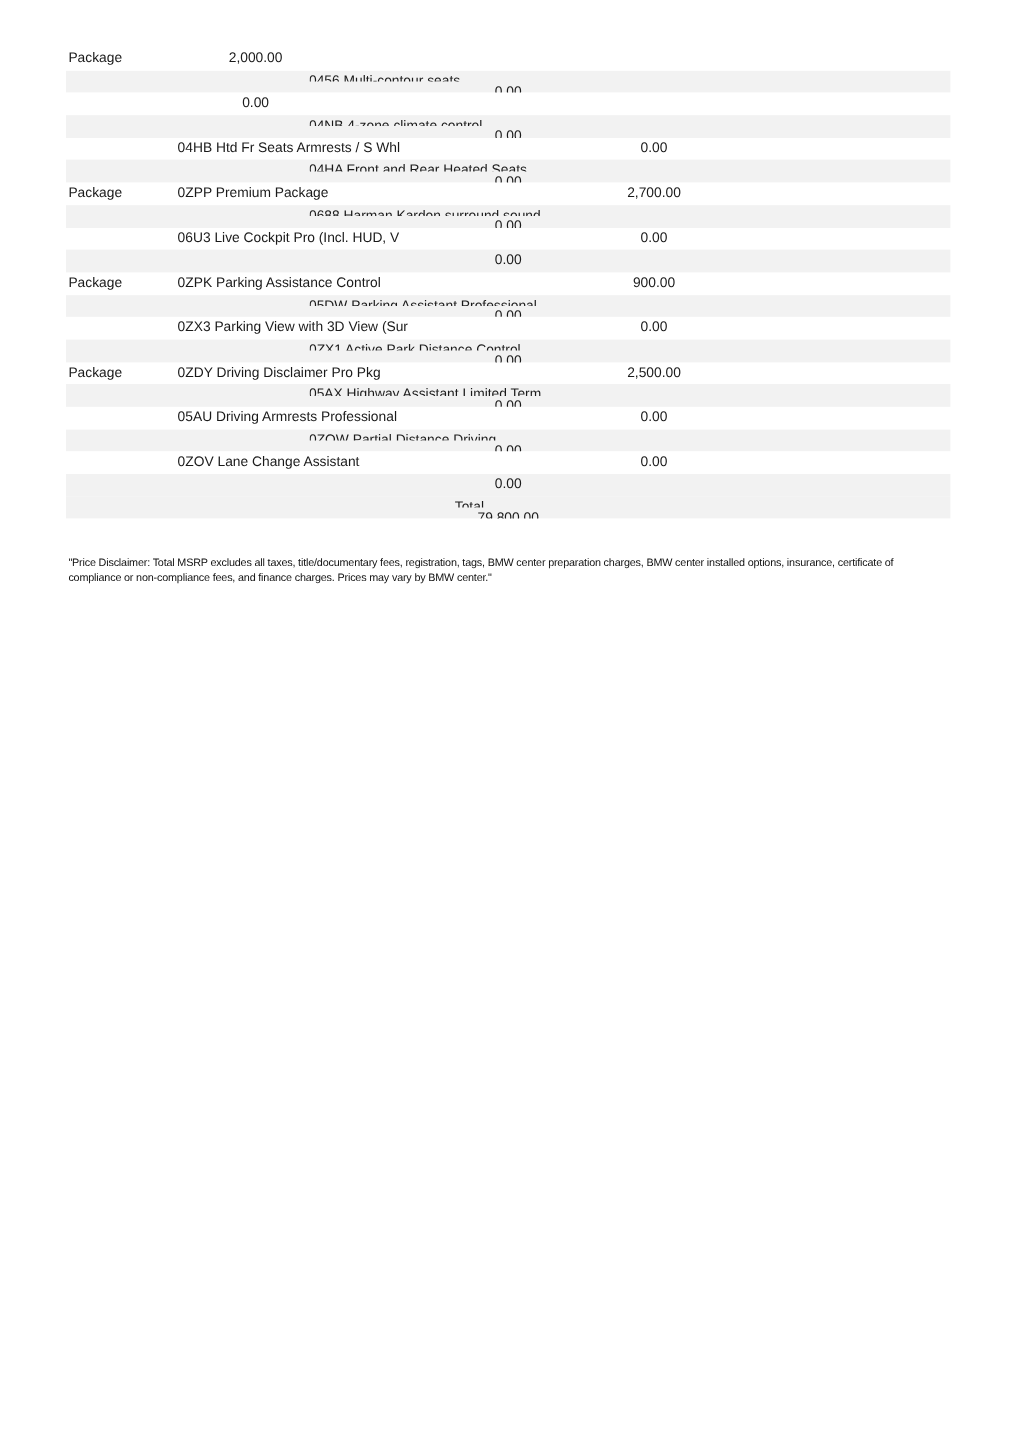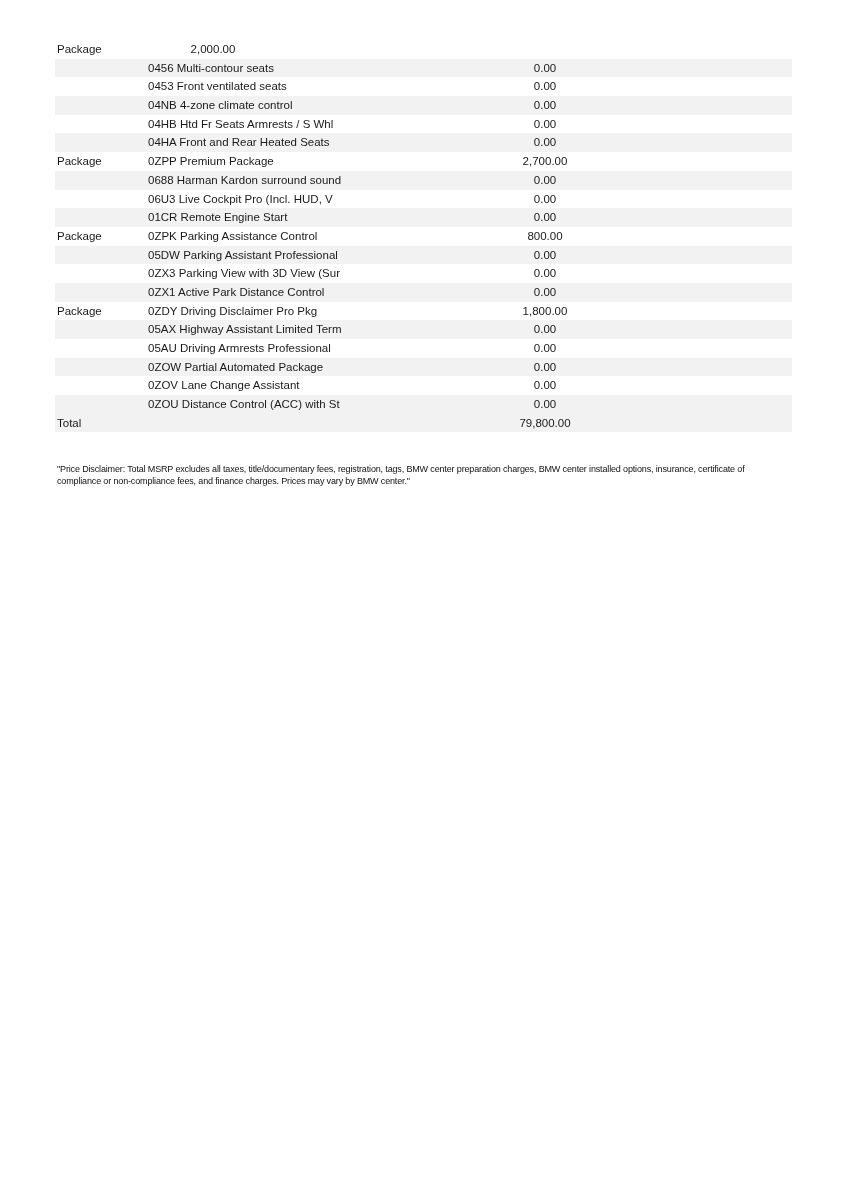--- a/index.html
+++ b/index.html
@@ -27,21 +27,21 @@
     width:737px;
   }
   .row{
     display:flex;
     align-items:center;
     height:18.7px;
     font-size:11.5px;
     line-height:18.7px;
     white-space:nowrap;
   }
-  .row.striped{background:var(--stripe);}
+  .row.striped{background:var(--stripe);flex-direction:column;}
   .col{overflow:hidden;}
   .col.cat{width:93px;padding-left:2px;box-sizing:border-box;}
   .col.desc{width:332px;}
   .col.price{width:130px;text-align:center;}
   .col.spacer{flex:1;}
   .disclaimer{
     position:absolute;
     left:57px;top:463px;
     width:724px;
     font-size:9px;
@@ -61,21 +61,20 @@
         <div class="col spacer"></div>
       </div>
       <div class="row striped">
         <div class="col cat"></div>
         <div class="col desc">0456 Multi-contour seats</div>
         <div class="col price">0.00</div>
         <div class="col spacer"></div>
       </div>
       <div class="row">
         <div class="col cat"></div>
-        <div class="col desc">0453 Front ventilated seats</div>
         <div class="col price">0.00</div>
         <div class="col spacer"></div>
       </div>
       <div class="row striped">
         <div class="col cat"></div>
         <div class="col desc">04NB 4-zone climate control</div>
         <div class="col price">0.00</div>
         <div class="col spacer"></div>
       </div>
       <div class="row">
@@ -103,28 +102,27 @@
         <div class="col spacer"></div>
       </div>
       <div class="row">
         <div class="col cat"></div>
         <div class="col desc">06U3 Live Cockpit Pro (Incl. HUD, V</div>
         <div class="col price">0.00</div>
         <div class="col spacer"></div>
       </div>
       <div class="row striped">
         <div class="col cat"></div>
-        <div class="col desc">01CR Remote Engine Start</div>
         <div class="col price">0.00</div>
         <div class="col spacer"></div>
       </div>
       <div class="row">
         <div class="col cat">Package</div>
         <div class="col desc">0ZPK Parking Assistance Control</div>
-        <div class="col price">800.00</div>
+        <div class="col price">900.00</div>
         <div class="col spacer"></div>
       </div>
       <div class="row striped">
         <div class="col cat"></div>
         <div class="col desc">05DW Parking Assistant Professional</div>
         <div class="col price">0.00</div>
         <div class="col spacer"></div>
       </div>
       <div class="row">
         <div class="col cat"></div>
@@ -134,50 +132,49 @@
       </div>
       <div class="row striped">
         <div class="col cat"></div>
         <div class="col desc">0ZX1 Active Park Distance Control</div>
         <div class="col price">0.00</div>
         <div class="col spacer"></div>
       </div>
       <div class="row">
         <div class="col cat">Package</div>
         <div class="col desc">0ZDY Driving Disclaimer Pro Pkg</div>
-        <div class="col price">1,800.00</div>
+        <div class="col price">2,500.00</div>
         <div class="col spacer"></div>
       </div>
       <div class="row striped">
         <div class="col cat"></div>
         <div class="col desc">05AX Highway Assistant Limited Term</div>
         <div class="col price">0.00</div>
         <div class="col spacer"></div>
       </div>
       <div class="row">
         <div class="col cat"></div>
         <div class="col desc">05AU Driving Armrests Professional</div>
         <div class="col price">0.00</div>
         <div class="col spacer"></div>
       </div>
       <div class="row striped">
         <div class="col cat"></div>
-        <div class="col desc">0ZOW Partial Automated Package</div>
+        <div class="col desc">0ZOW Partial Distance Driving</div>
         <div class="col price">0.00</div>
         <div class="col spacer"></div>
       </div>
       <div class="row">
         <div class="col cat"></div>
         <div class="col desc">0ZOV Lane Change Assistant</div>
         <div class="col price">0.00</div>
         <div class="col spacer"></div>
       </div>
       <div class="row striped">
         <div class="col cat"></div>
-        <div class="col desc">0ZOU Distance Control (ACC) with St</div>
         <div class="col price">0.00</div>
         <div class="col spacer"></div>
       </div>
       <div class="row striped">
         <div class="col cat">Total</div>
         <div class="col desc"></div>
         <div class="col price">79,800.00</div>
         <div class="col spacer"></div>
       </div>
     </div>

